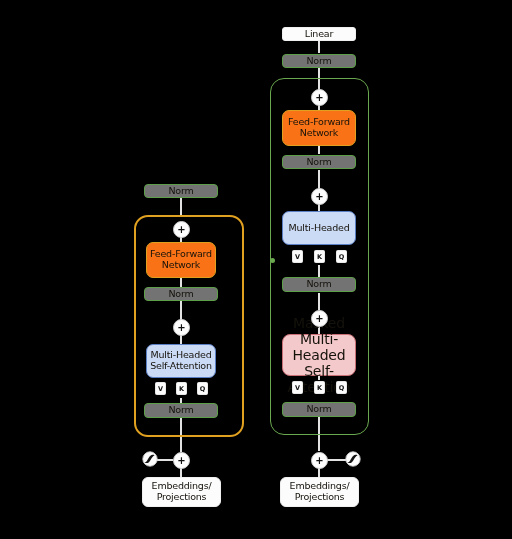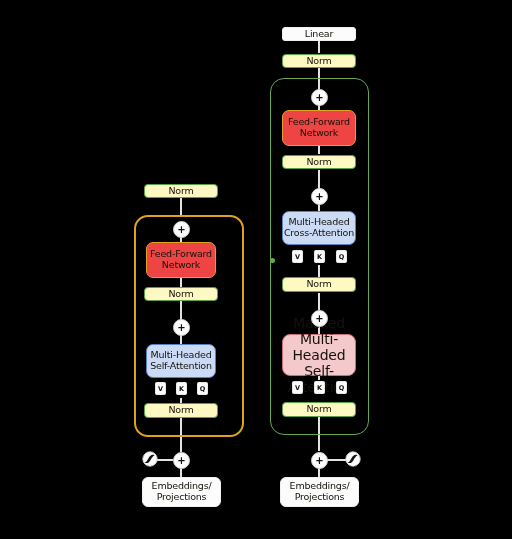--- a/index.html
+++ b/index.html
@@ -20,28 +20,28 @@
     text-align:center;
     font-weight:normal;
     line-height:1.15;
     letter-spacing:-0.2px;
     border-radius:4px;
     border:1.6px solid #000;
     background:#fff;
     z-index:6;
   }
   .norm{
-    background:#fef9c3;
+    background:#737373;
     border:1.4px solid #5d9e48;
     border-radius:4px;
     font-size:9.5px;
     color:#15120b;
   }
   .ffn{
-    background:#ef4444;
+    background:#f97316;
     border:1.6px solid #e0a020;
     border-radius:7px;
     font-size:9.5px;
     color:#15120b;
   }
   .attn{
     background:#ccdbf5;
     border:1.6px solid #5b7fc4;
     border-radius:7px;
     font-size:9.5px;
@@ -212,21 +212,20 @@
   </div>
 
   <div class="node norm" style="left:282px;top:155px;width:74px;height:14px;">Norm</div>
 
   <div class="addnode" style="left:311px;top:188px;">
     <span>+</span>
   </div>
 
   <div class="node attn" style="left:282px;top:211px;width:74px;height:34px;flex-direction:column;">
     <div>Multi-Headed</div>
-    <div>Cross-Attention</div>
   </div>
 
   <div class="vkq" style="left:292px;top:250px;">V</div>
   <div class="vkq" style="left:314px;top:250px;">K</div>
   <div class="vkq" style="left:336px;top:250px;">Q</div>
 
   <div class="node norm" style="left:282px;top:277px;width:74px;height:15px;">Norm</div>
 
   <div class="addnode" style="left:311px;top:310px;">
     <span>+</span>

